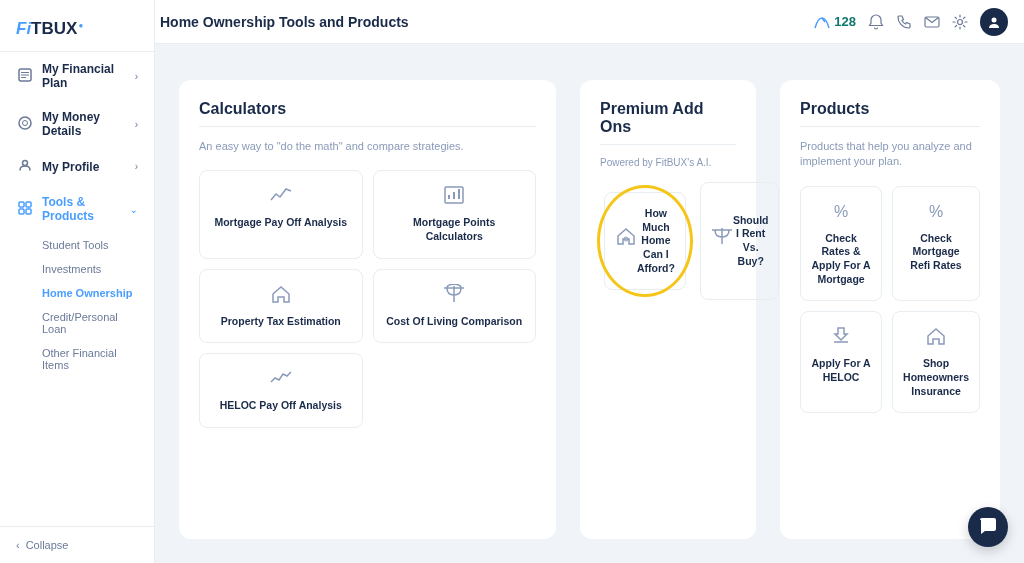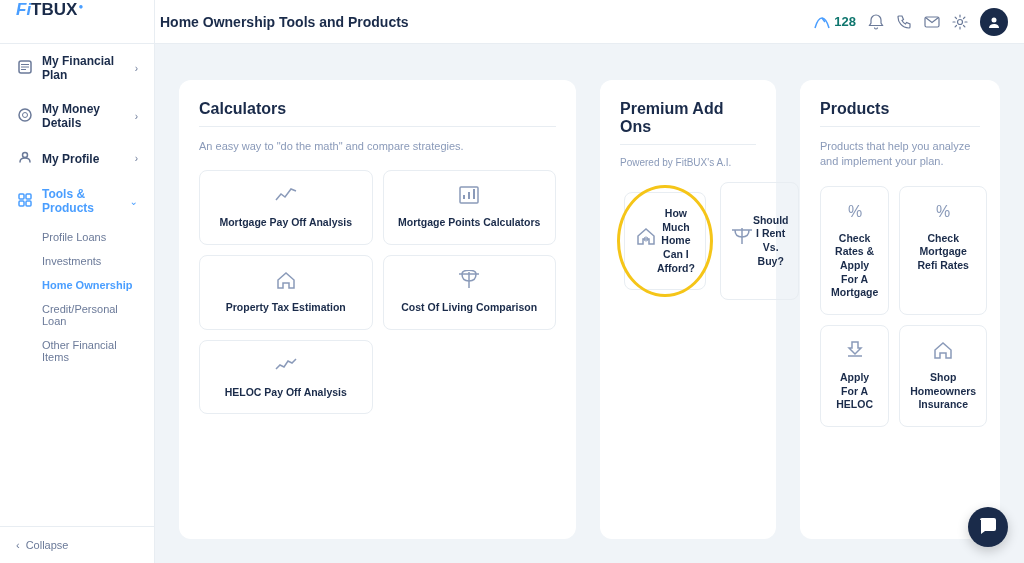--- a/index.html
+++ b/index.html
@@ -71,24 +71,24 @@
       left: 0; top: 0; bottom: 0;
       width: 155px;
       background: #fff;
       border-right: 1px solid #e8edf2;
       display: flex;
       flex-direction: column;
       padding-top: 0;
       z-index: 200;
     }
     .logo-area {
-      height: 44px;
-      display: flex;
-      align-items: flex-start;
-      padding: 0 16px;
+      height: 52px;
+      display: flex;
+      align-items: flex-end;
+      padding: 12px 16px;
       border-bottom: 1px solid #e8edf2;
     }
 
     .nav-item {
       display: flex;
       align-items: center;
       padding: 10px 16px;
       cursor: pointer;
       gap: 8px;
       position: relative;
@@ -225,21 +225,21 @@
       border: 3px solid #f5c518;
       border-radius: 50%;
       pointer-events: none;
     }
 
     
     .products-section {
       background: #fff;
       border-radius: 12px;
       padding: 20px;
-      width: 200px;
+      width: 220px;
       flex-shrink: 0;
     }
 
     
     .chat-bubble {
       position: fixed;
       bottom: 16px;
       right: 16px;
       width: 40px;
       height: 40px;
@@ -321,21 +321,21 @@
           <rect x="1" y="1" width="5" height="5" rx="1" stroke="#4a9eff" stroke-width="1.5"></rect>
           <rect x="8" y="1" width="5" height="5" rx="1" stroke="#4a9eff" stroke-width="1.5"></rect>
           <rect x="1" y="8" width="5" height="5" rx="1" stroke="#4a9eff" stroke-width="1.5"></rect>
           <rect x="8" y="8" width="5" height="5" rx="1" stroke="#4a9eff" stroke-width="1.5"></rect>
         </svg>
     </span>
     <span class="nav-item-label">Tools &amp; Products</span>
     <span class="nav-item-chevron" style="color:#4a9eff">⌄</span>
   </div>
 
-  <div class="sub-nav-item">Profile Loans</div>
+  <div class="sub-nav-item">Student Tools</div>
   <div class="sub-nav-item">Investments</div>
   <div class="sub-nav-item active">Home Ownership</div>
   <div class="sub-nav-item">Credit/Personal Loan</div>
   <div class="sub-nav-item">Other Financial Items</div>
 
   <div class="collapse-btn">
     <span>‹</span>
     <span>Collapse</span>
   </div>
 </div>

